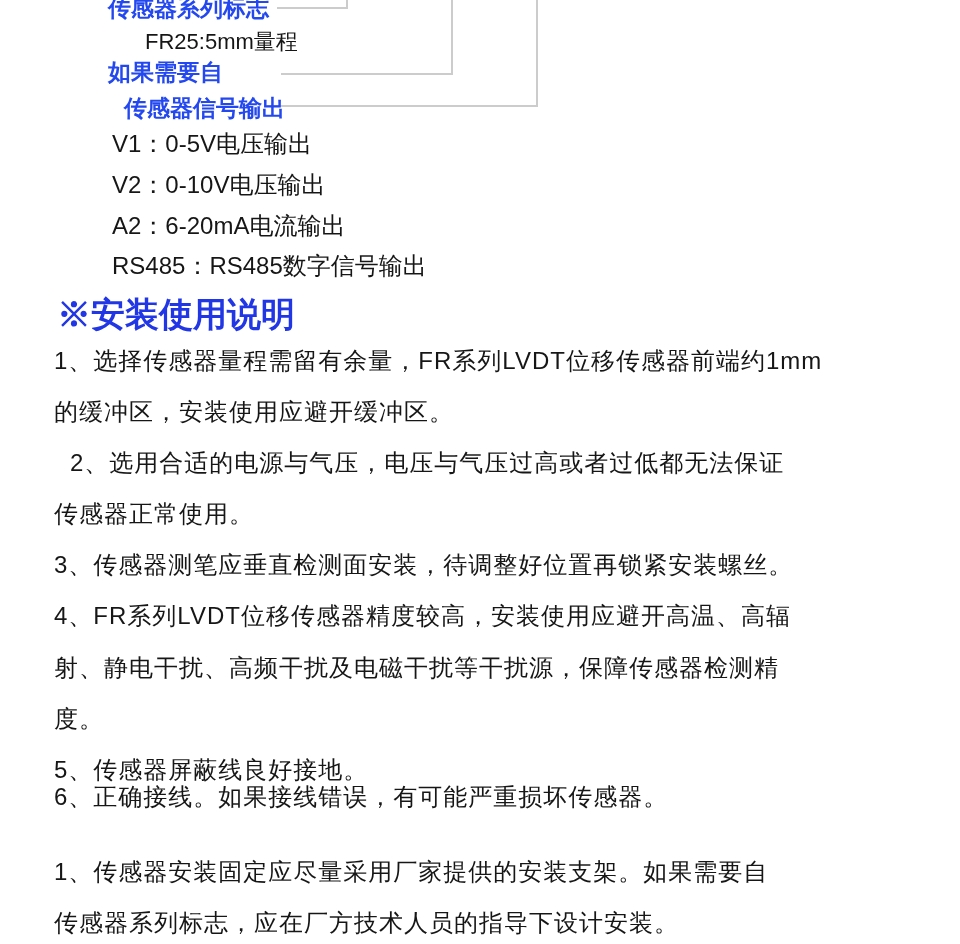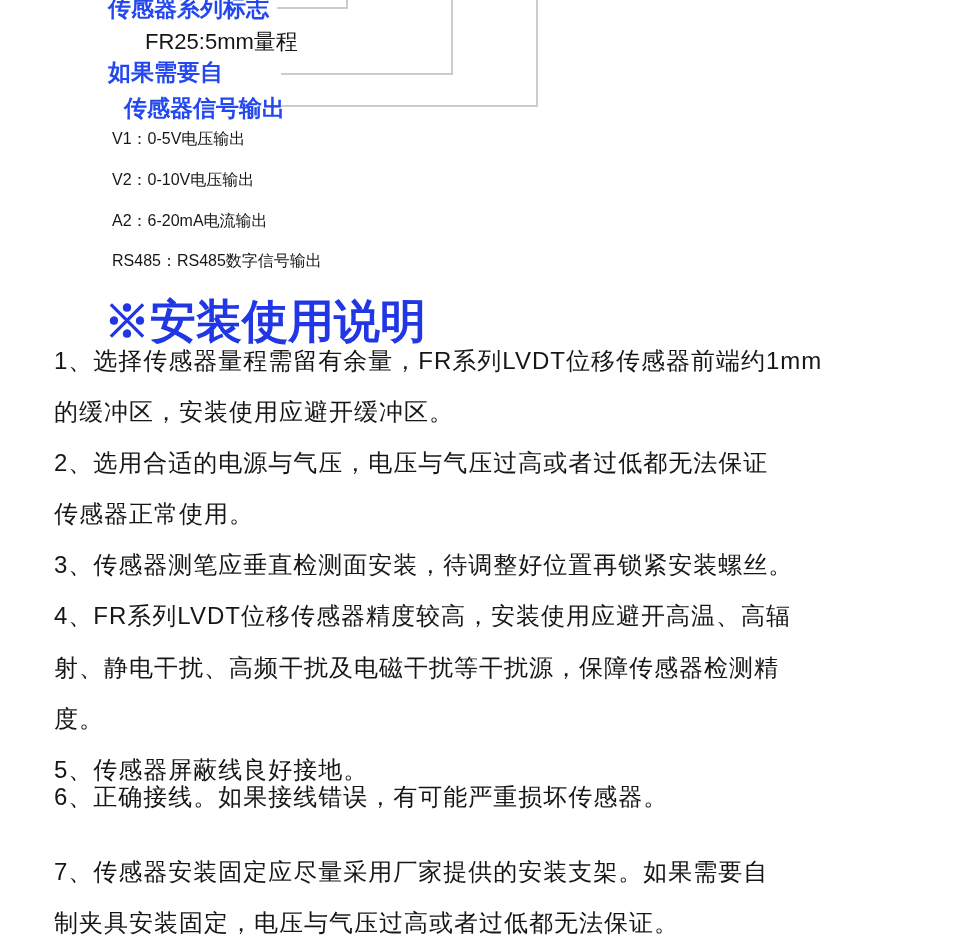--- a/index.html
+++ b/index.html
@@ -25,37 +25,36 @@
     color: var(--label-blue, #2448f0);
     line-height: 1.05;
   }
   .legend-value {
     font-size: 22px;
     color: var(--body-black, #161616);
     line-height: 1.05;
     margin-left: 35px;
   }
   .legend-option {
-    font-size: 16px;
+    font-size: 24px;
     color: var(--body-black, #161616);
     line-height: 1.05;
   }
   .connector {
     position: absolute;
     border-right: 2px solid var(--connector-gray, #cccccc);
     border-bottom: 2px solid var(--connector-gray, #cccccc);
   }
 
   
   .section-heading {
-    font-size: 46px;
+    font-size: 34px;
     font-weight: bold;
     color: var(--heading-blue, #2136e4);
     line-height: 1.1;
-    margin-left: 47px;
   }
 
   
   .body-line {
     font-size: 24px;
     color: var(--body-black, #161616);
     line-height: 1.1;
     letter-spacing: 1px;
   }
 </style>
@@ -75,24 +74,24 @@
 
   <div class="abs legend-option" style="left:112px; top:131px;">V1：0-5V电压输出</div>
   <div class="abs legend-option" style="left:112px; top:172px;">V2：0-10V电压输出</div>
   <div class="abs legend-option" style="left:112px; top:213px;">A2：6-20mA电流输出</div>
   <div class="abs legend-option" style="left:112px; top:253px;">RS485：RS485数字信号输出</div>
 
   <div class="abs section-heading" style="left:57px; top:296px;">※安装使用说明</div>
 
   <div class="abs body-line" style="left:54px; top:348px;">1、选择传感器量程需留有余量，FR系列LVDT位移传感器前端约1mm</div>
   <div class="abs body-line" style="left:54px; top:399px;">的缓冲区，安装使用应避开缓冲区。</div>
-  <div class="abs body-line" style="left:54px; top:450px;">2、选用合适的电源与气压，电压与气压过高或者过低都无法保证</div>
+  <div class="abs body-line" style="left:70px; top:450px;">2、选用合适的电源与气压，电压与气压过高或者过低都无法保证</div>
   <div class="abs body-line" style="left:54px; top:501px;">传感器正常使用。</div>
   <div class="abs body-line" style="left:54px; top:552px;">3、传感器测笔应垂直检测面安装，待调整好位置再锁紧安装螺丝。</div>
   <div class="abs body-line" style="left:54px; top:603px;">4、FR系列LVDT位移传感器精度较高，安装使用应避开高温、高辐</div>
   <div class="abs body-line" style="left:54px; top:655px;">射、静电干扰、高频干扰及电磁干扰等干扰源，保障传感器检测精</div>
   <div class="abs body-line" style="left:54px; top:706px;">度。</div>
   <div class="abs body-line" style="left:54px; top:757px;">5、传感器屏蔽线良好接地。</div>
   <div class="abs body-line" style="left:54px; top:784px;">6、正确接线。如果接线错误，有可能严重损坏传感器。</div>
-  <div class="abs body-line" style="left:54px; top:859px;">7、传感器安装固定应尽量采用厂家提供的安装支架。如果需要自</div>
-  <div class="abs body-line" style="left:54px; top:910px;">制夹具安装固定，电压与气压过高或者过低都无法保证。</div>
+  <div class="abs body-line" style="left:54px; top:859px;">1、传感器安装固定应尽量采用厂家提供的安装支架。如果需要自</div>
+  <div class="abs body-line" style="left:54px; top:910px;">传感器系列标志，应在厂方技术人员的指导下设计安装。</div>
 
 </div>
 
 </body></html>

